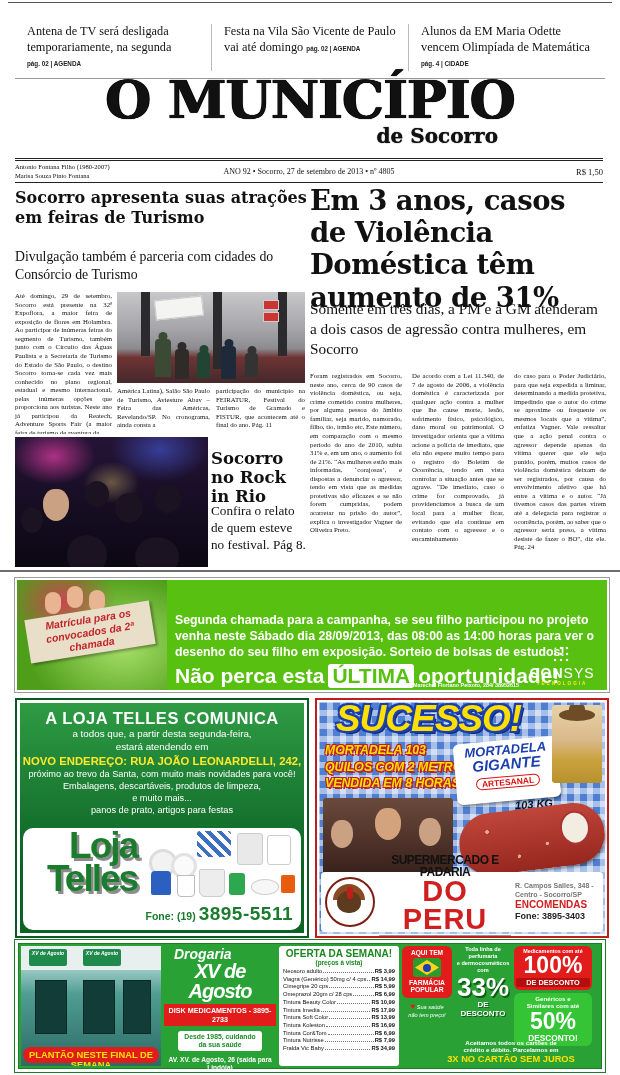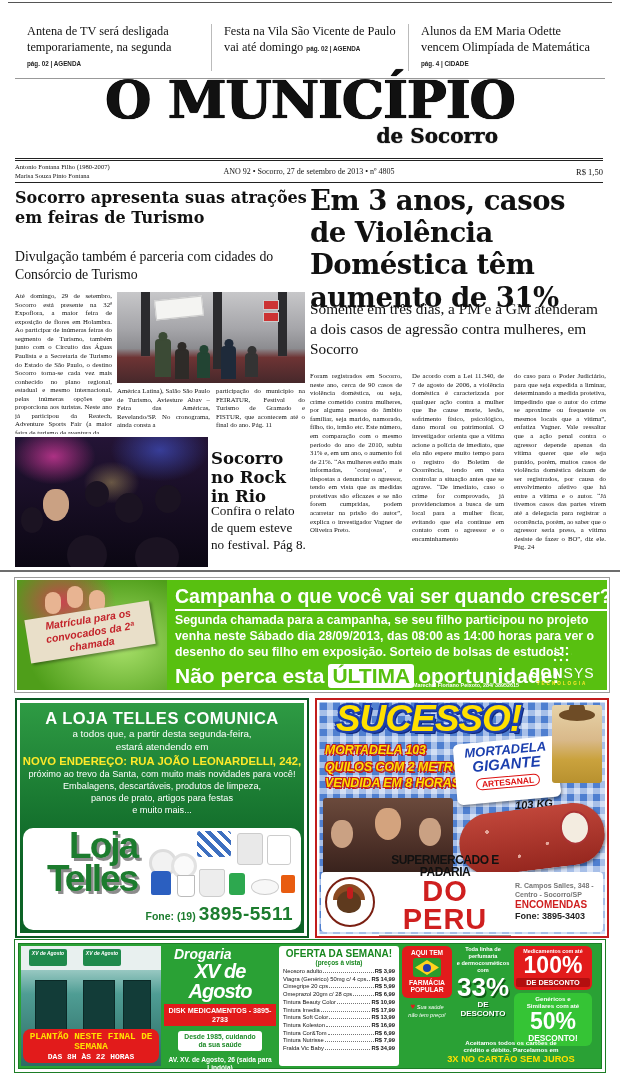--- a/index.html
+++ b/index.html
@@ -147,22 +147,22 @@
   .peru-fone{font-size:9px;font-weight:800;color:#222;}
   
   .drogaria{left:15px;top:940px;width:590px;height:132px;background:#2aa135;border:3px solid #fff;
      box-shadow:0 0 0 1px #1d7d26,inset 0 0 0 1px #1d7d26;font-family:"Liberation Sans",sans-serif;
      display:flex;gap:3px;padding:3px;box-sizing:border-box;overflow:hidden;}
   .store-photo{width:140px;flex:none;position:relative;background:linear-gradient(180deg,#cfe4e2 0%,#9fccc6 18%,#4f9d94 40%,#2c6b64 100%);overflow:hidden;}
   .signband{position:absolute;left:0;right:0;top:0;height:24px;background:#e8f0ef;}
   .minisign{position:absolute;top:3px;width:38px;height:17px;background:#1f8a4c;border-radius:2px;color:#fff;
      font-size:5px;font-weight:bold;font-style:italic;text-align:center;line-height:1.1;padding-top:2px;box-sizing:border-box;}
   .door{position:absolute;top:34px;width:30px;height:52px;background:#123c38;border:1px solid #0b2a27;}
-  .plantao{position:absolute;left:2px;right:2px;bottom:3px;height:34px;background:#e21b1b;border-radius:8px;
-     text-align:center;padding-top:3px;box-sizing:border-box;font-family:Liberation Mono, monospace;}
+  .plantao{position:absolute;left:2px;right:2px;bottom:3px;height:16px;background:#e21b1b;border-radius:8px;
+     text-align:center;padding-top:3px;box-sizing:border-box;}
   .plantao .p1{font-size:9.3px;font-weight:900;color:#ffe000;line-height:1.1;}
   .plantao .p2{font-size:8px;font-weight:800;color:#fff;}
   .drog-info{width:112px;flex:none;color:#fff;text-align:center;padding-top:2px;}
   .dn1{font-size:14px;font-weight:700;font-style:italic;text-align:left;padding-left:10px;line-height:.9;}
   .dn2{font-size:20px;font-weight:800;font-style:italic;letter-spacing:-1px;line-height:1;}
   .disk{background:#e21b1b;color:#fff;font-size:7.2px;font-weight:800;padding:2px 1px;margin-top:3px;}
   .since{background:#fff;color:#1d8a28;font-size:6.8px;font-weight:800;border-radius:3px;
      width:78px;margin:5px auto 0;padding:2px 3px;line-height:1.2;}
   .daddr{font-size:6.6px;font-weight:700;margin-top:5px;line-height:1.3;}
   .offers{width:120px;flex:none;background:#fff;border-radius:3px;padding:3px 4px;box-sizing:border-box;}
@@ -275,42 +275,41 @@
 
   <div class="abs section-rule"></div>
 
   <div class="abs consys">
     <div class="consys-photo">
       <div class="finger" style="left:28px;top:12px;"></div>
       <div class="finger" style="left:50px;top:6px;"></div>
       <div class="finger" style="left:72px;top:10px;"></div>
       <div class="card">Matrícula para os convocados da 2ª chamada</div>
     </div>
-    <div class="consys-title">Campanha o que você vai ser quando crescer?</div>
     <div class="consys-body">Segunda chamada para a campanha, se seu filho participou no projeto venha neste Sábado dia 28/09/2013, das 08:00 as 14:00 horas para ver o desenho do seu filho em exposição. Sorteio de bolsas de estudos!</div>
     <div class="consys-cta">
       <span>Não perca esta</span><span class="ultima">ÚLTIMA</span><span>oportunidade!</span>
     </div>
     <div class="consys-addr">Rua: Marechal Floriano Peixoto, 284/ 38952615</div>
     <div class="consys-logo">
       <div class="consys-dots"></div>
       <div class="consys-word"><b>CON</b><span>SYS</span></div>
       <div class="consys-sub">TECNOLOGIA</div>
     </div>
   </div>
 
   <div class="abs telles">
     <div class="telles-title">A LOJA TELLES COMUNICA</div>
     <div class="telles-l">a todos que, a partir desta segunda-feira,</div>
     <div class="telles-l">estará atendendo em</div>
     <div class="telles-addr">NOVO ENDEREÇO:  RUA JOÃO LEONARDELLI, 242,</div>
     <div class="telles-l" style="font-size:9.2px;">próximo ao trevo da Santa, com muito mais novidades para você!</div>
     <div class="telles-l" style="font-size:9.2px;">Embalagens, descartáveis, produtos de limpeza,</div>
+    <div class="telles-l" style="font-size:9.2px;">e muito mais...</div>
     <div class="telles-l" style="font-size:9.2px;">panos de prato, artigos para festas</div>
-    <div class="telles-l" style="font-size:9.2px;">e muito mais...</div>
     <div class="telles-panel">
       <div class="telles-logo">
         <div>Loja</div>
         <div class="ind">Telles</div>
       </div>
       <div class="telles-prods">
         <div class="prod" style="left:4px;top:18px;width:22px;height:22px;border-radius:50%;background:#f2f2f2;border:3px solid #ddd;"></div>
         <div class="prod" style="left:26px;top:22px;width:20px;height:20px;border-radius:50%;background:#fafafa;border:3px solid #e2e2e2;"></div>
         <div class="prod" style="left:52px;top:0;width:34px;height:26px;background:repeating-linear-gradient(45deg,#3d6fc0 0 4px,#fff 4px 8px);"></div>
         <div class="prod" style="left:92px;top:2px;width:24px;height:30px;background:#e9e9e9;border:1px solid #ccc;"></div>

